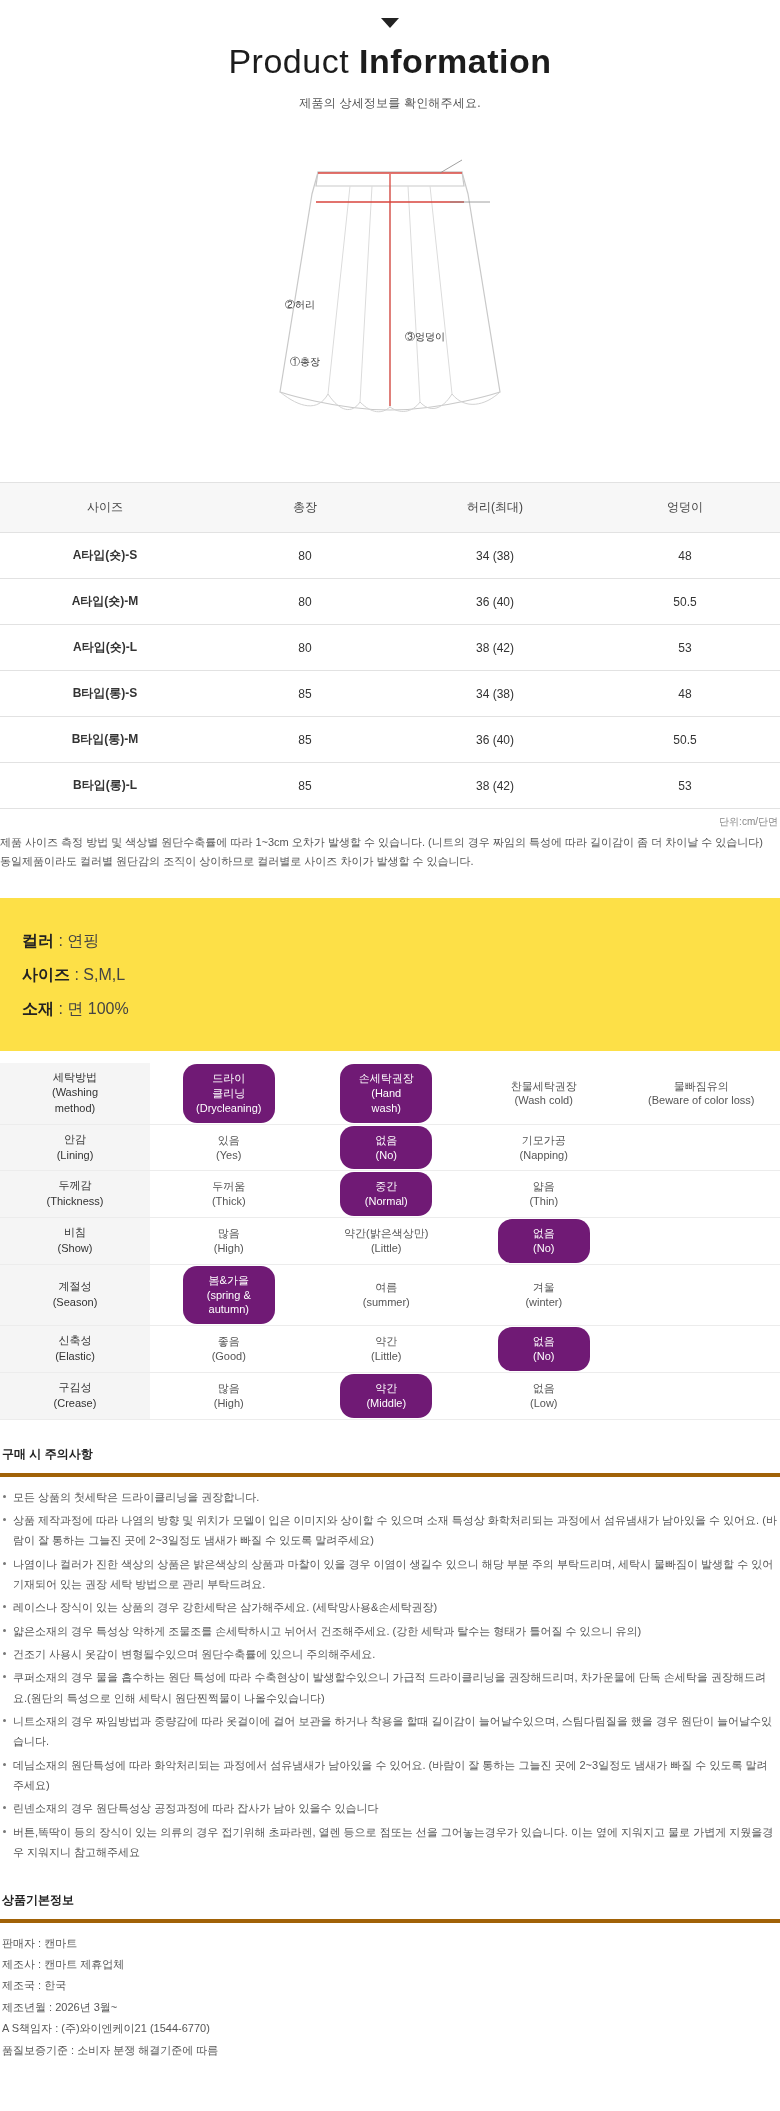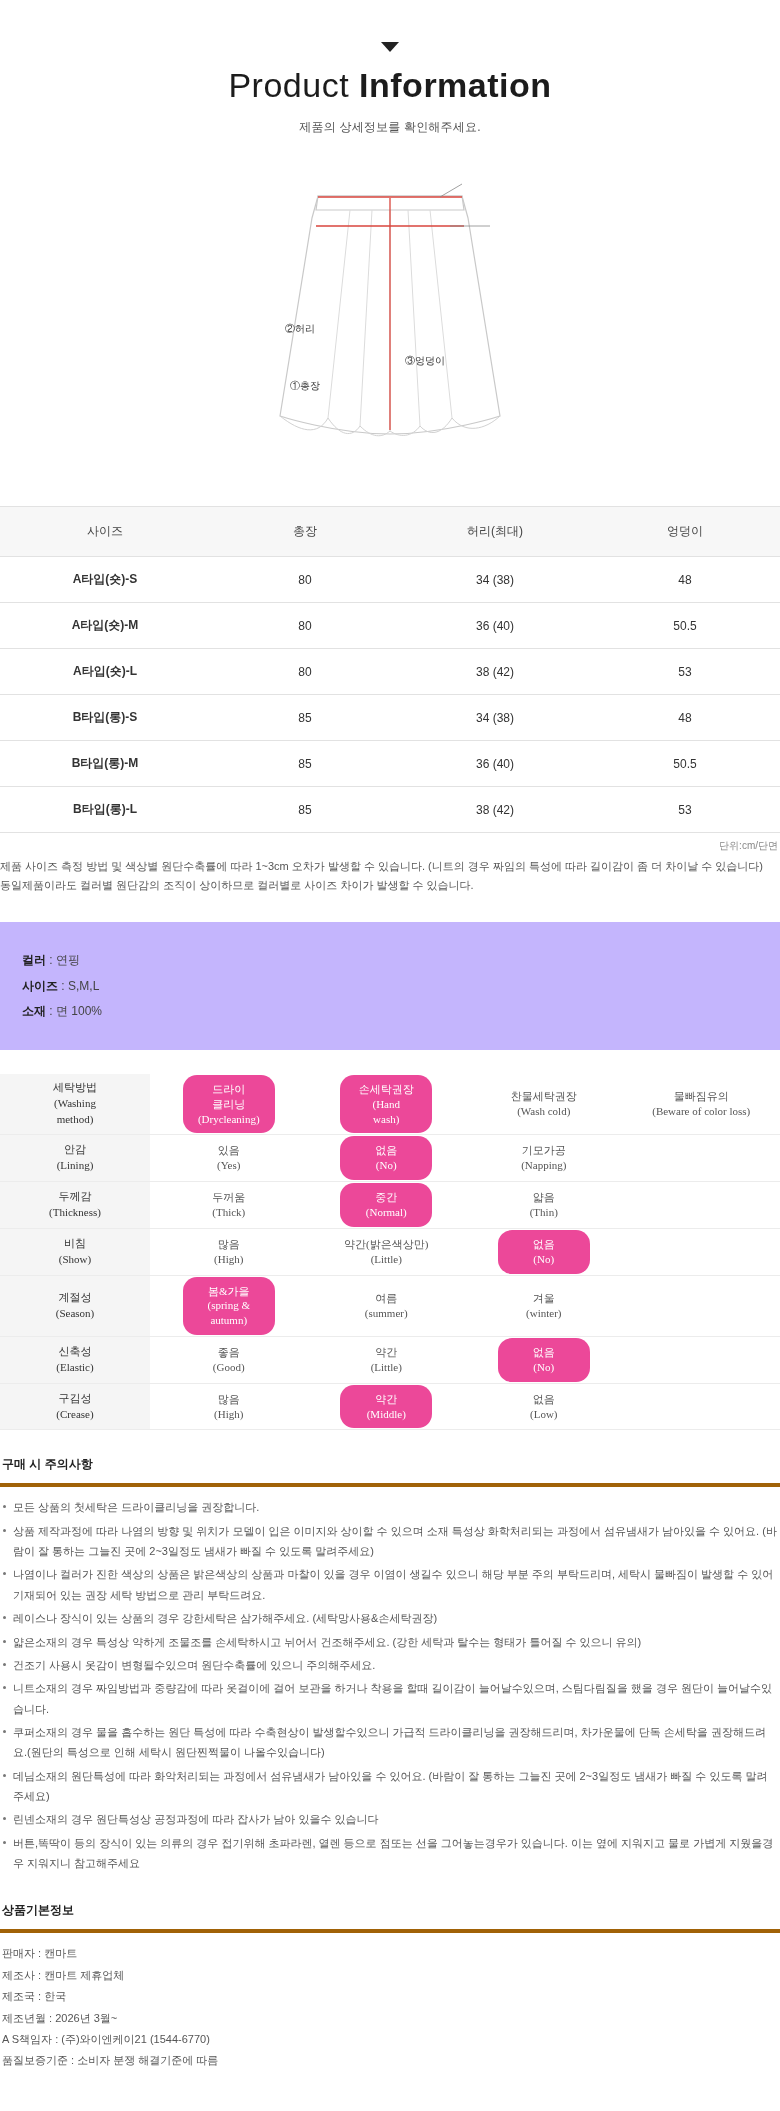--- a/index.html
+++ b/index.html
@@ -9,21 +9,21 @@
   }
   body {
     width: 780px;
     font-family: "Liberation Sans", sans-serif;
     color: #333;
     -webkit-font-smoothing: antialiased;
   }
   .page { width: 780px; position: relative; }
 
   
-  .header { text-align: center; padding-top: 42px; }
+  .header { text-align: center; padding-top: 18px; }
   .caret {
     width: 0; height: 0;
     margin: 0 auto 14px auto;
     border-left: 9px solid transparent;
     border-right: 9px solid transparent;
     border-top: 10px solid #222;
   }
   .title {
     font-size: 34px;
     letter-spacing: 0.5px;
@@ -77,35 +77,34 @@
   .notes {
     font-size: 11px;
     color: #555;
     line-height: 1.7;
     padding: 4px 0 0 0;
   }
 
   
   .info-band {
     margin-top: 28px;
-    background: #c4b5fd;
+    background: #fde047;
     padding: 26px 20px 26px 22px;
-    font-size: 12px;
+    font-size: 16px;
     line-height: 2.1;
     color: #444;
   }
   .info-band .k { font-weight: 700; color: #222; }
 
   
   .care {
     width: 780px;
-    margin-top: 24px;
+    margin-top: 12px;
     border-collapse: collapse;
     table-layout: fixed;
-    font-family: Liberation Serif, serif;
   }
   .care td {
     text-align: center;
     vertical-align: middle;
     height: 46px;
     font-size: 11px;
     color: #555;
   }
   .care td.lbl {
     width: 150px;
@@ -115,21 +114,21 @@
     font-size: 11px;
   }
   .pill {
     display: inline-block;
     min-width: 92px;
     padding: 7px 10px;
     border-radius: 14px;
     line-height: 1.35;
     font-size: 11px;
   }
-  .pill.on { background: #ec4899; color: #fff; }
+  .pill.on { background: #701a75; color: #fff; }
   .pill.off { background: transparent; color: #555; }
   .care-row-sep td { border-bottom: 1px solid #ececec; }
 
   
   .sec-title {
     font-size: 12px;
     font-weight: 700;
     color: #222;
     padding: 26px 0 10px 2px;
     border-bottom: 4px solid #a16207;
@@ -354,22 +353,22 @@
   </table>
 
   <div class="sec-title">구매 시 주의사항</div>
   <ul class="bullets" id="notice-list">
       <li>모든 상품의 첫세탁은 드라이클리닝을 권장합니다.</li>
       <li>상품 제작과정에 따라 나염의 방향 및 위치가 모델이 입은 이미지와 상이할 수 있으며 소재 특성상 화학처리되는 과정에서 섬유냄새가 남아있을 수 있어요. (바람이 잘 통하는 그늘진 곳에 2~3일정도 냄새가 빠질 수 있도록 말려주세요)</li>
       <li>나염이나 컬러가 진한 색상의 상품은 밝은색상의 상품과 마찰이 있을 경우 이염이 생길수 있으니 해당 부분 주의 부탁드리며, 세탁시 물빠짐이 발생할 수 있어 기재되어 있는 권장 세탁 방법으로 관리 부탁드려요.</li>
       <li>레이스나 장식이 있는 상품의 경우 강한세탁은 삼가해주세요. (세탁망사용&amp;손세탁권장)</li>
       <li>얇은소재의 경우 특성상 약하게 조물조를 손세탁하시고 뉘어서 건조해주세요. (강한 세탁과 탈수는 형태가 틀어질 수 있으니 유의)</li>
       <li>건조기 사용시 옷감이 변형될수있으며 원단수축률에 있으니 주의해주세요.</li>
+      <li>쿠퍼소재의 경우 물을 흡수하는 원단 특성에 따라 수축현상이 발생할수있으니 가급적 드라이클리닝을 권장해드리며, 차가운물에 단독 손세탁을 권장해드려요.(원단의 특성으로 인해 세탁시 원단찐쩍물이 나올수있습니다)</li>
       <li>니트소재의 경우 짜임방법과 중량감에 따라 옷걸이에 걸어 보관을 하거나 착용을 할때 길이감이 늘어날수있으며, 스팀다림질을 했을 경우 원단이 늘어날수있습니다.</li>
-      <li>쿠퍼소재의 경우 물을 흡수하는 원단 특성에 따라 수축현상이 발생할수있으니 가급적 드라이클리닝을 권장해드리며, 차가운물에 단독 손세탁을 권장해드려요.(원단의 특성으로 인해 세탁시 원단찐쩍물이 나올수있습니다)</li>
       <li>데님소재의 원단특성에 따라 화악처리되는 과정에서 섬유냄새가 남아있을 수 있어요. (바람이 잘 통하는 그늘진 곳에 2~3일정도 냄새가 빠질 수 있도록 말려주세요)</li>
       <li>린넨소재의 경우 원단특성상 공정과정에 따라 잡사가 남아 있을수 있습니다</li>
       <li>버튼,똑딱이 등의 장식이 있는 의류의 경우 접기위해 초파라렌, 열렌 등으로 점또는 선을 그어놓는경우가 있습니다. 이는 옆에 지워지고 물로 가볍게 지웠을경우 지워지니 참고해주세요</li>
     </ul>
 
   <div class="sec-title">상품기본정보</div>
   <div class="basic" id="basic-list">
       <div class="row">판매자 : 캔마트</div>
       <div class="row">제조사 : 캔마트 제휴업체</div>
       <div class="row">제조국 : 한국</div>

